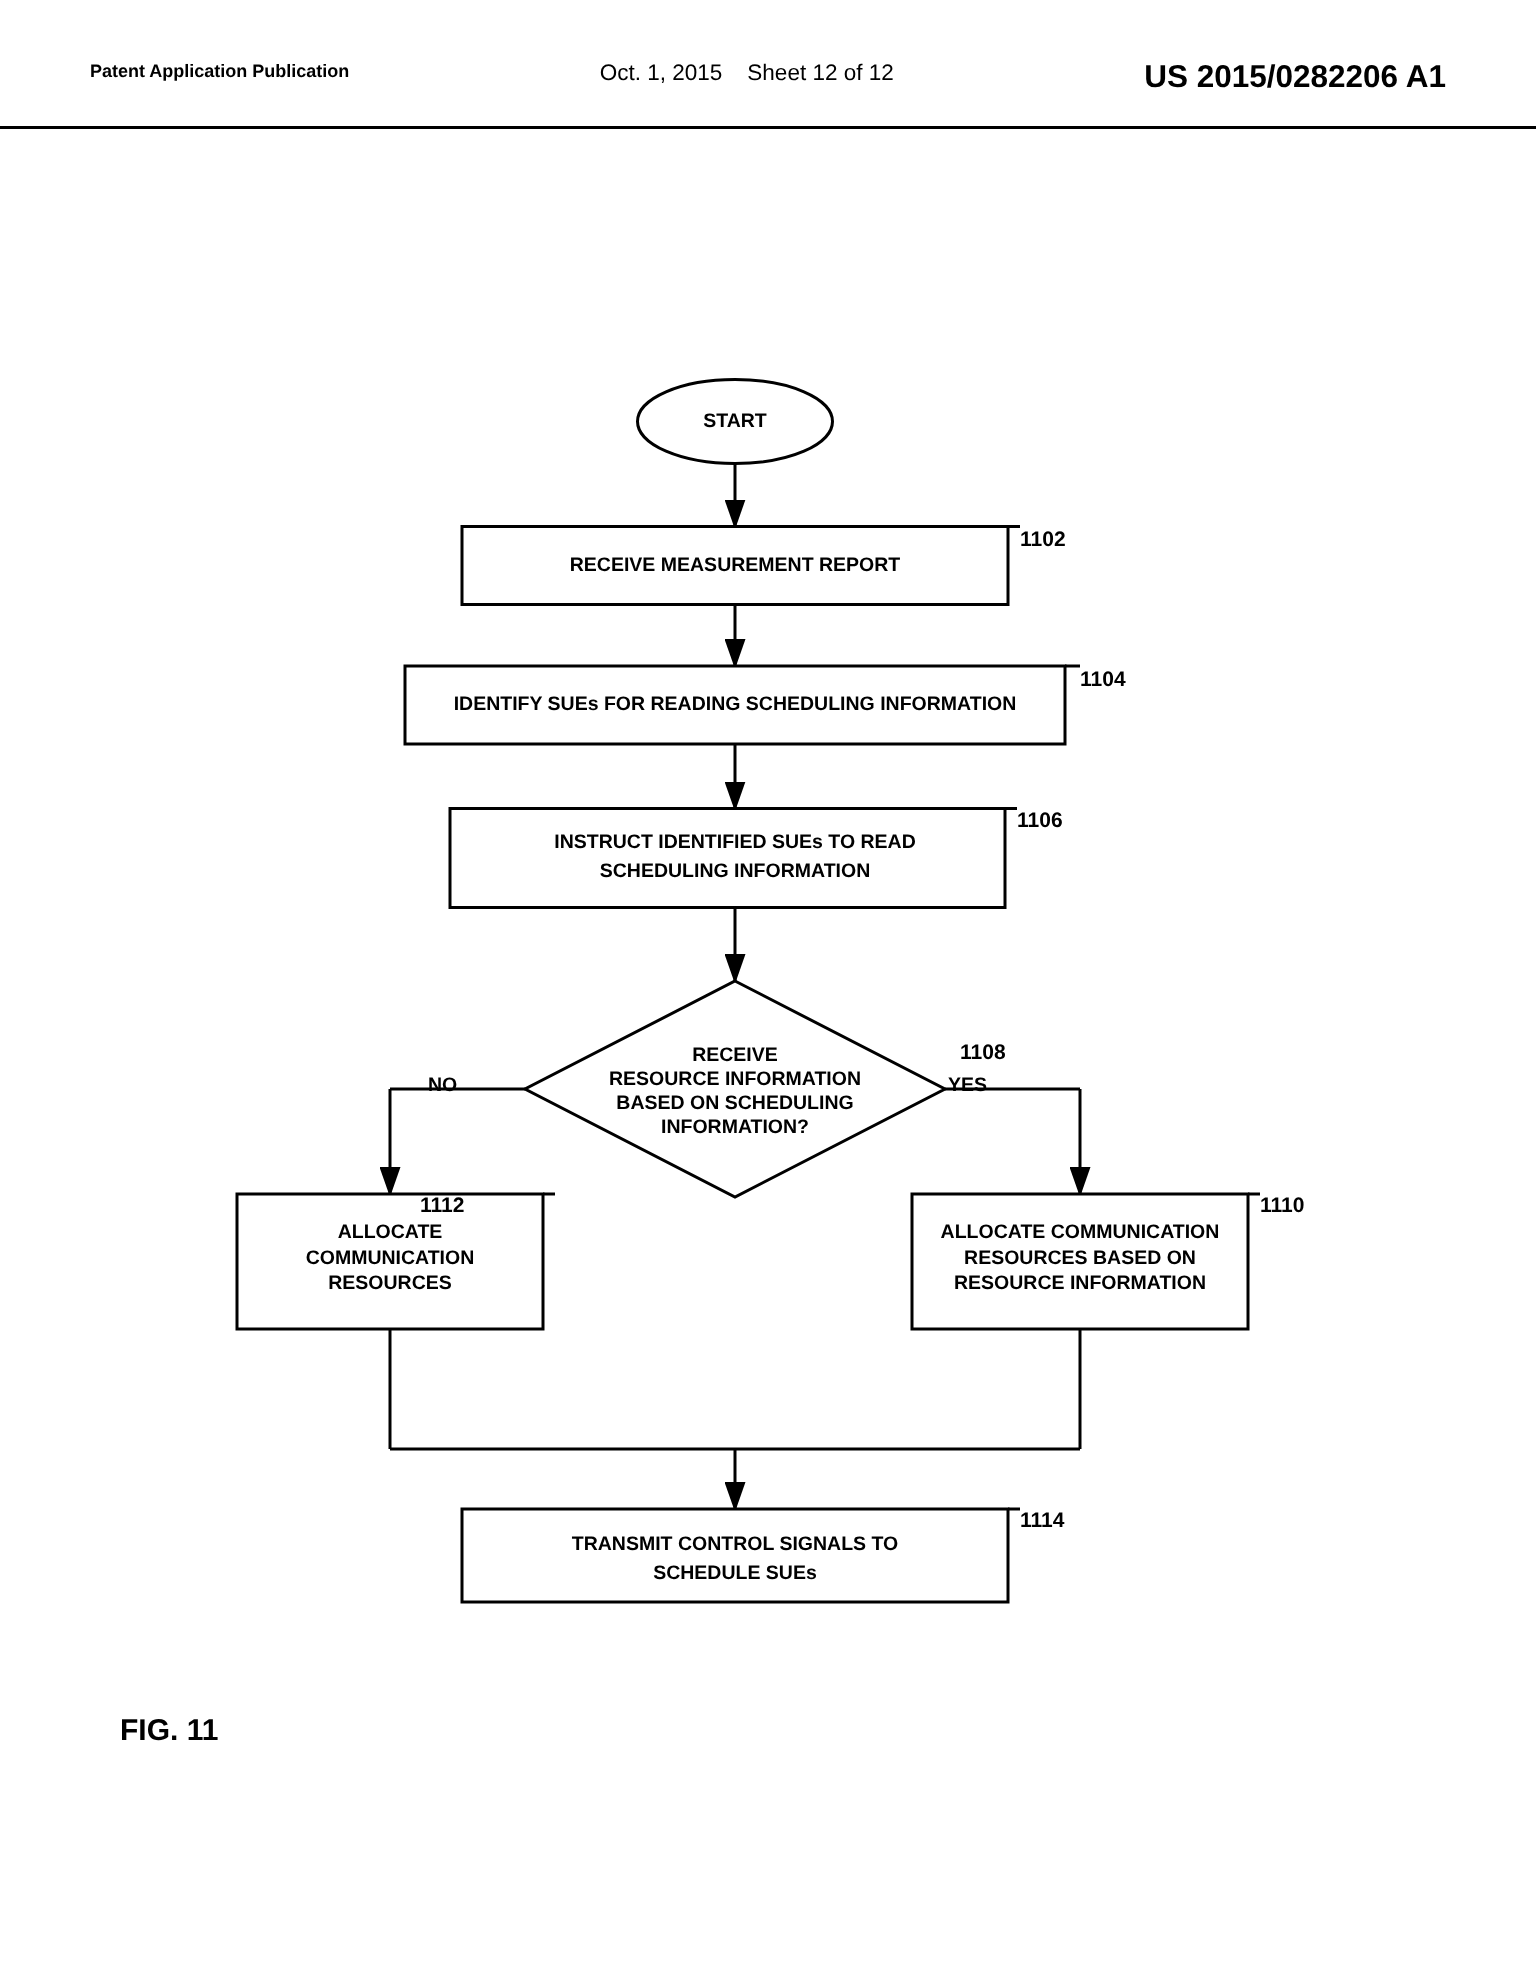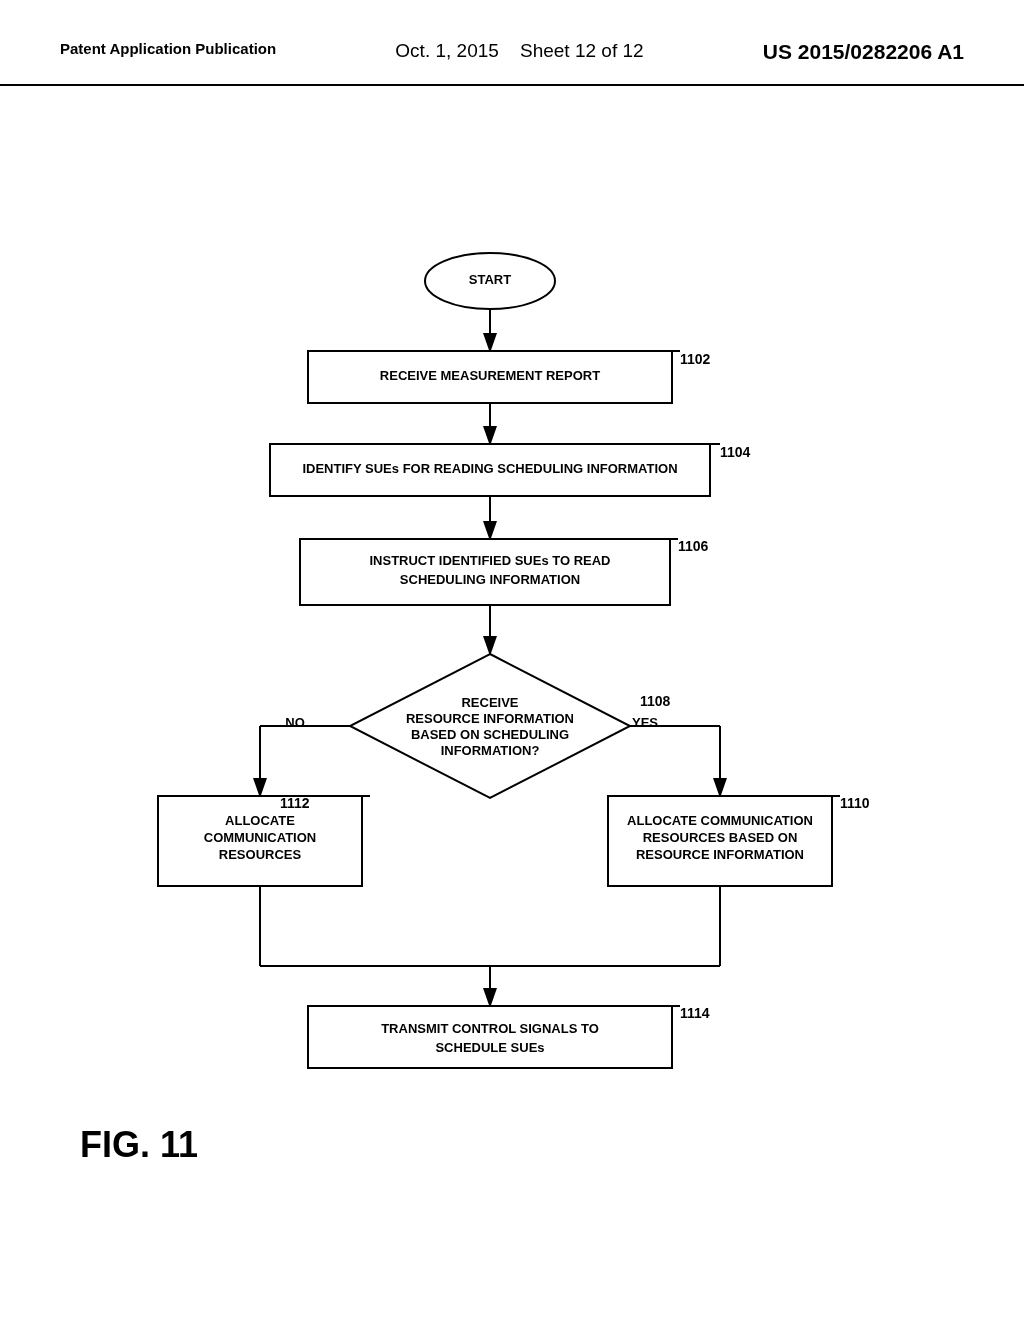--- a/index.html
+++ b/index.html
@@ -13,26 +13,26 @@
 
     .header {
       display: flex;
       justify-content: space-between;
       align-items: flex-start;
       padding: 40px 60px 20px 60px;
       border-bottom: 2px solid #000;
     }
 
     .header-left {
-      font-size: 15px;
+      font-size: 12px;
       font-weight: bold;
     }
 
     .header-center {
-      font-size: 19px;
+      font-size: 15px;
       text-align: left;
     }
 
     .header-right {
       font-size: 21px;
       font-weight: bold;
     }
 
     .diagram-area {
       position: relative;
@@ -46,21 +46,21 @@
       top: 0;
       left: 0;
       width: 100%;
       height: 1050px;
     }
 
     .fig-label {
       position: absolute;
       bottom: 30px;
       left: 80px;
-      font-size: 36px;
+      font-size: 20px;
       font-weight: bold;
     }
 
     
     .fc-box {
       fill: #fff;
       stroke: #000;
       stroke-width: 2;
     }
     .fc-diamond {

